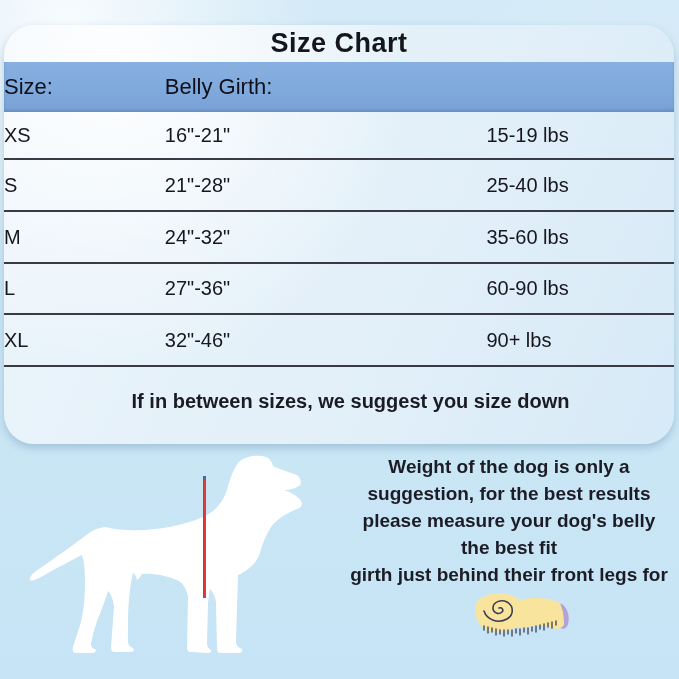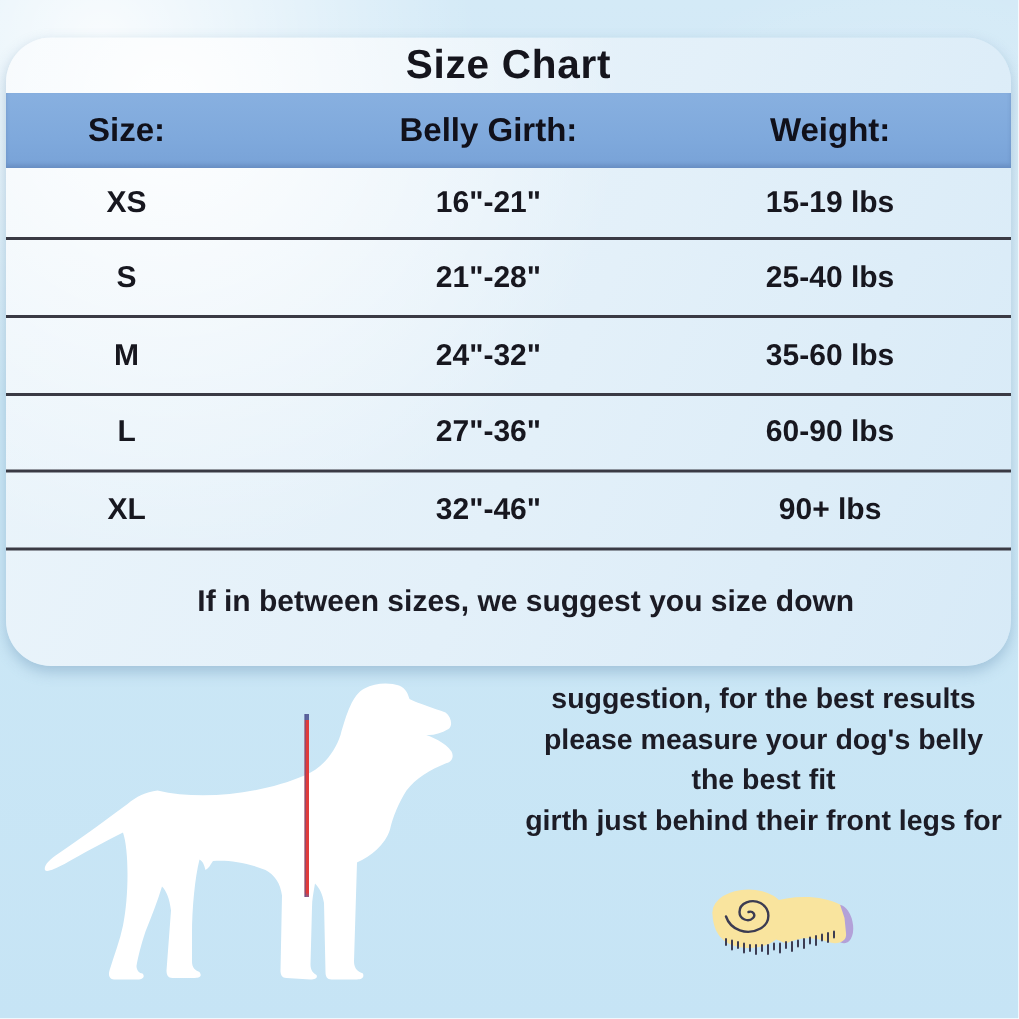--- a/index.html
+++ b/index.html
@@ -23,21 +23,21 @@
       linear-gradient(115deg, #ecf5fb 0%, #e3f0f9 55%, #d7eaf7 100%);
     box-shadow: 0 4px 9px rgba(110,150,185,0.45);
     display:grid;
     grid-template-rows: 37px 50px 48px 52px 52px 51px 52px 1fr;
   }
   .title {
     display:flex; align-items:center; justify-content:center;
     font-size:27px; font-weight:bold; color:#15151d; letter-spacing:0.5px;
   }
   .row { display:grid; grid-template-columns: 24% 48% 20%; align-items:center; }
-  .cell { text-align:center; font-weight:bold; color:#17171f; }
+  .cell { text-align:left; font-weight:normal; color:#17171f; }
   .band {
     background: linear-gradient(180deg, #88b0e0 0%, #7fa9dc 60%, #78a2d7 100%);
     box-shadow: inset 0 -2px 3px rgba(30,50,100,0.18);
   }
   .band .cell { font-size:22px; color:#10101a; }
   .body { border-bottom:2px solid #3a3a44; }
   .body .cell { font-size:20px; }
   .footnote {
     display:flex; align-items:center; justify-content:center;
     font-size:20px; font-weight:bold; color:#1b1b24; padding-bottom:8px;padding-left:23px;
@@ -64,21 +64,20 @@
 <body>
 
 <div class="stage">
 
   <div class="card">
     <div class="title">Size Chart</div>
 
     <div class="row band">
       <div class="cell">Size:</div>
       <div class="cell">Belly Girth:</div>
-      <div class="cell">Weight:</div>
     </div>
 
     <div class="row body">
       <div class="cell">XS</div>
       <div class="cell">16"-21"</div>
       <div class="cell">15-19 lbs</div>
     </div>
     <div class="row body">
       <div class="cell">S</div>
       <div class="cell">21"-28"</div>
@@ -158,20 +157,21 @@
       C 206 31 210 18 218 14
       C 225 10 235 10 241 12
       C 246 14 247 18 248 21
       C 254 24 264 27 272 30
       Z"></path>
   </svg>
 
   <div class="measure-line"></div>
 
   <div class="note">
+    <div>Weight of the dog is only a</div>
     <div>suggestion, for the best results</div>
     <div>please measure your dog's belly</div>
     <div>the best fit</div>
     <div>girth just behind their front legs for</div>
   </div>
 
   <svg class="tape" viewBox="0 0 100 54" xmlns="http://www.w3.org/2000/svg">
     <ellipse cx="89" cy="28" rx="7.5" ry="13" transform="rotate(-12 89 28)" fill="#b3a1d8"></ellipse>
     <path d="M40 14 C 58 8 76 9 88 15 L 91 24 L 92 34 C 93 40 86 42 80 40 C 70 36 60 37 52 41 L 40 36 Z" fill="#f9e49e"></path>
     <ellipse cx="27" cy="20" rx="24" ry="15" fill="#f9e49e"></ellipse>

